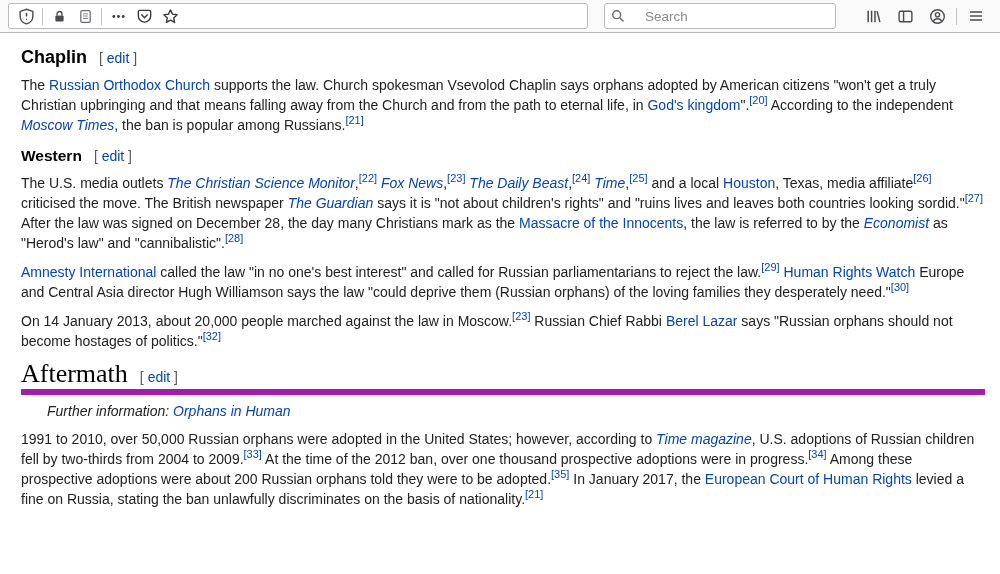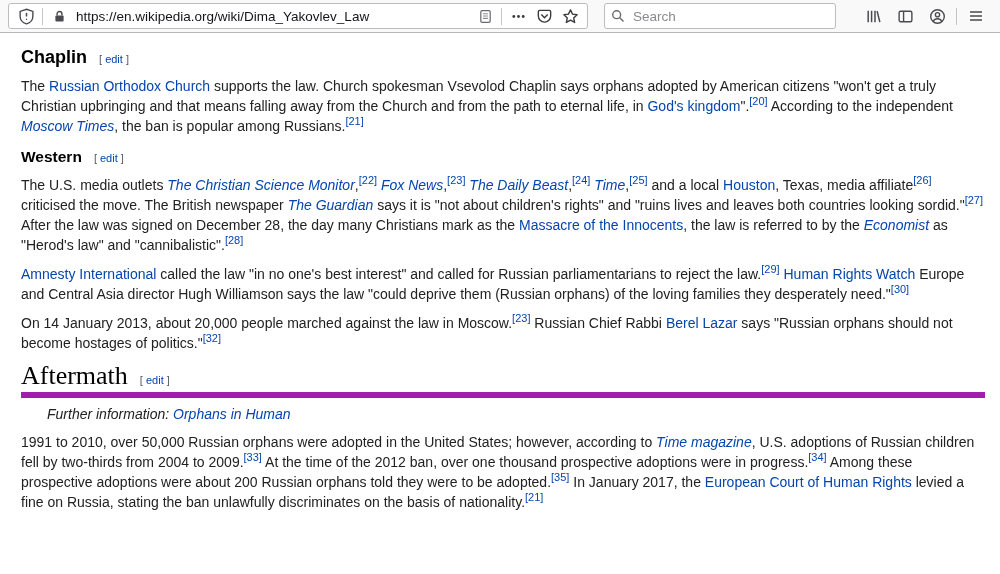--- a/index.html
+++ b/index.html
@@ -24,21 +24,21 @@
   }
   .tbtn svg { display:block; }
   .vsep { width:1px; height:17px; background:#c5c5c7; margin:0 3px; flex:0 0 auto; }
   .urltext {
     flex:1 1 auto; font-size:13.5px; color:#15141a; margin-left:4px;
     white-space:nowrap; overflow:hidden; cursor:text;
   }
   .searchbox {
     width:232px; height:26px; margin-left:16px; background:#fff;
     border:1px solid #bdbdc0; border-radius:3px;
-    display:flex; align-items:center; padding:0 6px;
+    display:flex; align-items:center; padding:0 6px;gap:12px;
   }
   .searchbox input {
     border:none; outline:none; flex:1 1 auto; width:100%;
     font-size:13.5px; color:#15141a; font-family:"Liberation Sans", sans-serif;
     background:transparent; margin-left:6px;
   }
   .searchbox input::placeholder { color:#8a8a8e; opacity:1; }
   .chrome-spacer { flex:1 1 auto; }
   .right-icons { display:flex; align-items:center; }
   .right-icons .tbtn { width:32px; }
@@ -49,21 +49,21 @@
   .content p { margin:0 0 9px 0; }
   .content h3 { font-size:18px; font-weight:bold; color:#000; margin:8px 0 7px 0; }
   .content h4 { font-size:15.5px; font-weight:bold; color:#000; margin:11px 0 7px 0; }
   .content h2.mw-h2 {
     font-family:"Liberation Serif", serif; font-weight:normal; font-size:26px;
     color:#000; margin:13px 0 6px 0; padding-bottom:2px;
     border-bottom:6px solid #a21caf;
   }
   a.wlink, a.editlink, a.ref { color:#0645ad; text-decoration:none; cursor:pointer; }
   .it { font-style:italic; }
-  .editsection { font-size:11px; font-weight:normal; font-family:"Liberation Sans", sans-serif; margin-left:12px;margin-top:44px; }
+  .editsection { font-size:14px; font-weight:normal; font-family:"Liberation Sans", sans-serif; margin-left:12px;margin-top:44px; }
   .editsection .bracket { color:#54595d; }
   sup.refsup { font-size:11px; line-height:0; vertical-align:super; }
   .hatnote { font-style:italic; padding-left:26px; margin:0 0 8px 0; }
 </style>
 </head>
 <body>
 
 <div class="toolbar">
   <div class="urlbar">
     <span class="tbtn">
@@ -73,21 +73,20 @@
           <circle cx="8" cy="10.6" r="0.7" fill="#4a4a4f" stroke="none"></circle>
       </svg>
     </span>
     <span class="vsep"></span>
     <span class="tbtn">
       <svg width="15" height="15" viewBox="0 0 16 16">
         <path d="M5.4 7 V5.2 a2.6 2.6 0 0 1 5.2 0 V7" fill="none" stroke="#4a4a4f" stroke-width="1.5"></path>
         <rect x="3.6" y="6.8" width="8.8" height="6.6" rx="1.2" fill="#4a4a4f"></rect>
       </svg>
     </span>
-    <span class="urltext">https://en.wikipedia.org/wiki/Dima_Yakovlev_Law</span>
     <span class="tbtn">
       <svg width="15" height="15" viewBox="0 0 16 16">
         <rect x="3" y="1.8" width="10" height="12.4" rx="1.4" fill="none" stroke="#6a6a6f" stroke-width="1.3"></rect>
         <path d="M5.4 5 h5.2 M5.4 7.5 h5.2 M5.4 10 h5.2" stroke="#8a8a8e" stroke-width="1.1"></path>
       </svg>
     </span>
     <span class="vsep"></span>
     <span class="tbtn">
       <svg width="15" height="15" viewBox="0 0 16 16" fill="#3a3a3f">
         <circle cx="3" cy="8" r="1.5"></circle>

